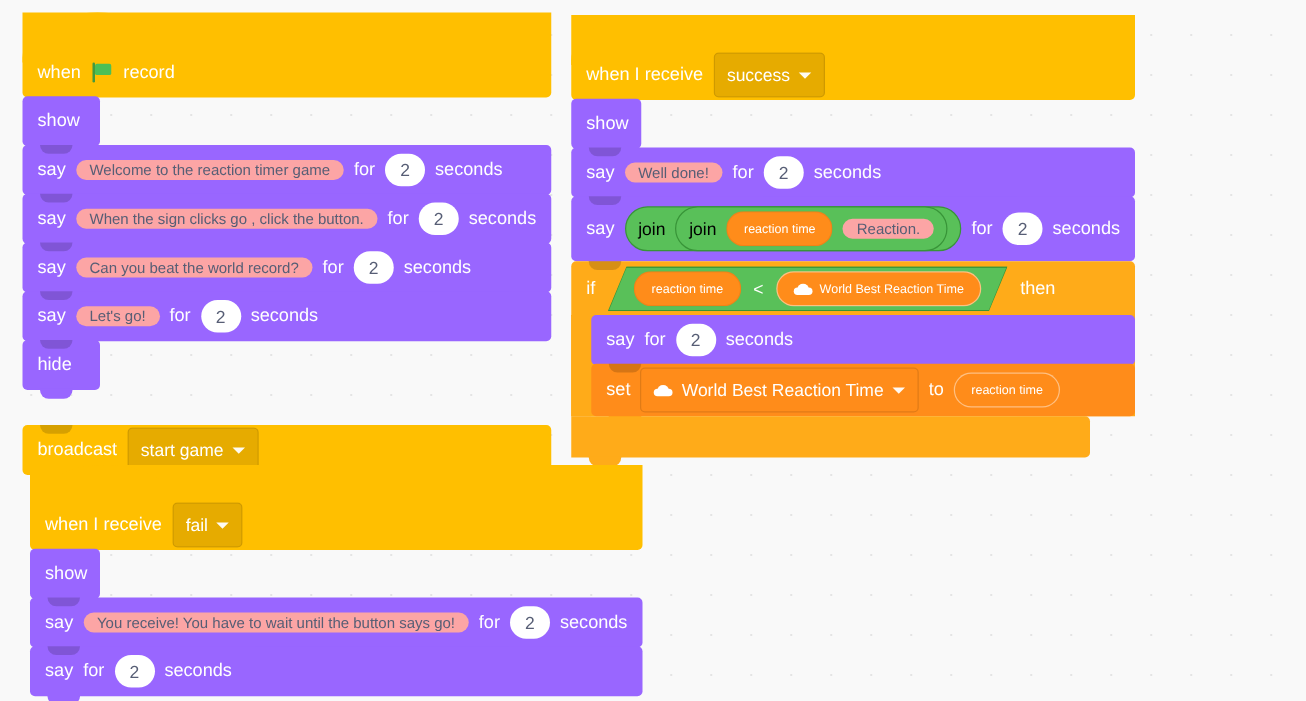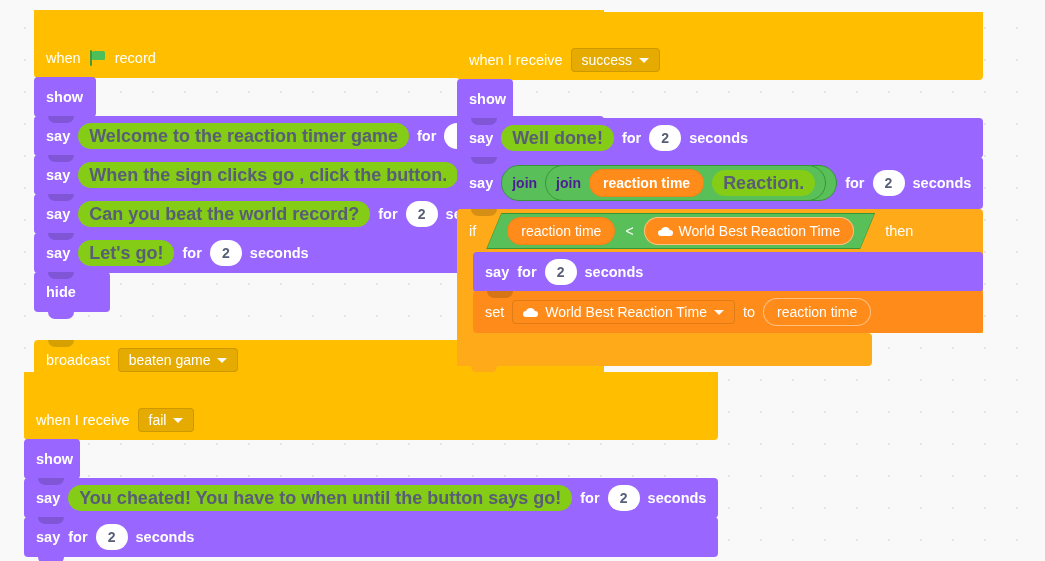--- a/index.html
+++ b/index.html
@@ -55,21 +55,21 @@
     top: 0px;
     width: 26px;
     height: 7px;
     background: rgba(0,0,0,0.16);
     border-radius: 0 0 7px 7px;
     z-index: 2;
     pointer-events: none;
   }
   .blk.no-top-notch::before { display: none; }
 
-  .looks  { background: #9966ff; font-weight: bold; }
+  .looks  { background: #9966ff; }
   .events { background: #ffbf00; margin-top: 28px; }
   .vars   { background: #ff8c1a; }
 
   
   .hat {
     position: relative;
     display: flex;
     align-items: flex-end;
     padding: 0 12px 0 12px;
     height: 68px;
@@ -102,47 +102,47 @@
     width: 26px;
     height: 8px;
     background: #ffbf00;
     border-radius: 0 0 7px 7px;
   }
 
   
   .txtin {
     display: inline-flex;
     align-items: center;
-    background: #84cc16;
+    background: #fca5a5;
     color: #575e75;
     border-radius: 14px;
     padding: 0 11px;
-    height: 26px;
-    font-size: 18px;
+    height: 16px;
+    font-size: 12px;
     line-height: 1;
   }
   .numin {
     display: inline-flex;
     align-items: center;
     justify-content: center;
     background: #fff;
     color: #575e75;
     border-radius: 14px;
     min-width: 32px;
     height: 26px;
     padding: 0 8px;
     font-size: 14px;
   }
   .lbl { color: #fff; }
 
   .dropdown {
     display: inline-flex;
     align-items: center;
     gap: 7px;
-    height: 24px;
+    height: 36px;
     padding: 0 10px;
     border-radius: 4px;
     font-size: 14px;
     color: #fff;
     background: #e6ab00;
     border: 1px solid rgba(0,0,0,0.10);
   }
   .dropdown.var-dd {
     background: #ff8c1a;
     border: 1px solid rgba(0,0,0,0.12);
@@ -157,42 +157,42 @@
 
   .reporter {
     display: inline-flex;
     align-items: center;
     gap: 6px;
     background: #ff8c1a;
     color: #fff;
     border-radius: 14px;
     height: 28px;
     padding: 0 13px;
-    font-size: 14px;
+    font-size: 10px;
     border: 1px solid rgba(0,0,0,0.06);
   }
   .reporter.ghost {
     background: #ff8c1a;
     border: 1px solid rgba(255,255,255,0.45);
   }
 
   
   .join {
     display: inline-flex;
     align-items: center;
     gap: 8px;
     background: #59c059;
     border: 1px solid #389438;
     border-radius: 18px;
     height: 36px;
     padding: 0 10px;
     font-size: 14px;
     color: #fff;
   }
-  .join .join-label { color: #4c1d95; }
+  .join .join-label { color: #000000; }
 
   
   .bool {
     display: inline-flex;
     align-items: center;
     gap: 10px;
     background: #59c059;
     height: 34px;
     padding: 0 20px;
     font-size: 14px;
@@ -295,21 +295,21 @@
     border-radius: 0 0 7px 7px;
   }
 
   .inner-stack { position: relative; }
 </style>
 </head>
 <body>
 
 <div class="canvas">
 
-  <div class="script" style="left:34px; top:10px;">
+  <div class="script" style="left:18px; top:10px;">
 
     <div class="hat">
       <div class="hat-dome"></div>
       <div class="hat-body">
         <span>when</span>
         <span class="flag"></span>
         <span>record</span>
       </div>
     </div>
 
@@ -342,28 +342,28 @@
     </div>
 
     <div class="blk looks">
       <span class="lbl">say</span>
       <span class="txtin">Let's go!</span>
       <span class="lbl">for</span>
       <span class="numin">2</span>
       <span class="lbl">seconds</span>
     </div>
 
-    <div class="blk looks" style="width:76px;">
+    <div class="blk looks" style="width:62px;">
       <span>hide</span>
     </div>
 
     <div class="blk events">
       <span class="lbl">broadcast</span>
       <span class="dropdown">
-        <span>beaten game</span>
+        <span>start game</span>
         <span class="caret"></span>
       </span>
     </div>
 
   </div>
 
   <div class="script" style="left:457px; top:12px;">
 
     <div class="hat">
       <div class="hat-dome"></div>
@@ -458,21 +458,21 @@
         </span>
       </div>
     </div>
 
     <div class="blk looks no-top-notch" style="width:56px;">
       <span>show</span>
     </div>
 
     <div class="blk looks">
       <span class="lbl">say</span>
-      <span class="txtin">You cheated! You have to when until the button says go!</span>
+      <span class="txtin">You receive! You have to wait until the button says go!</span>
       <span class="lbl">for</span>
       <span class="numin">2</span>
       <span class="lbl">seconds</span>
     </div>
 
     <div class="blk looks">
       <span class="lbl">say</span>
       <span class="lbl">for</span>
       <span class="numin">2</span>
       <span class="lbl">seconds</span>

